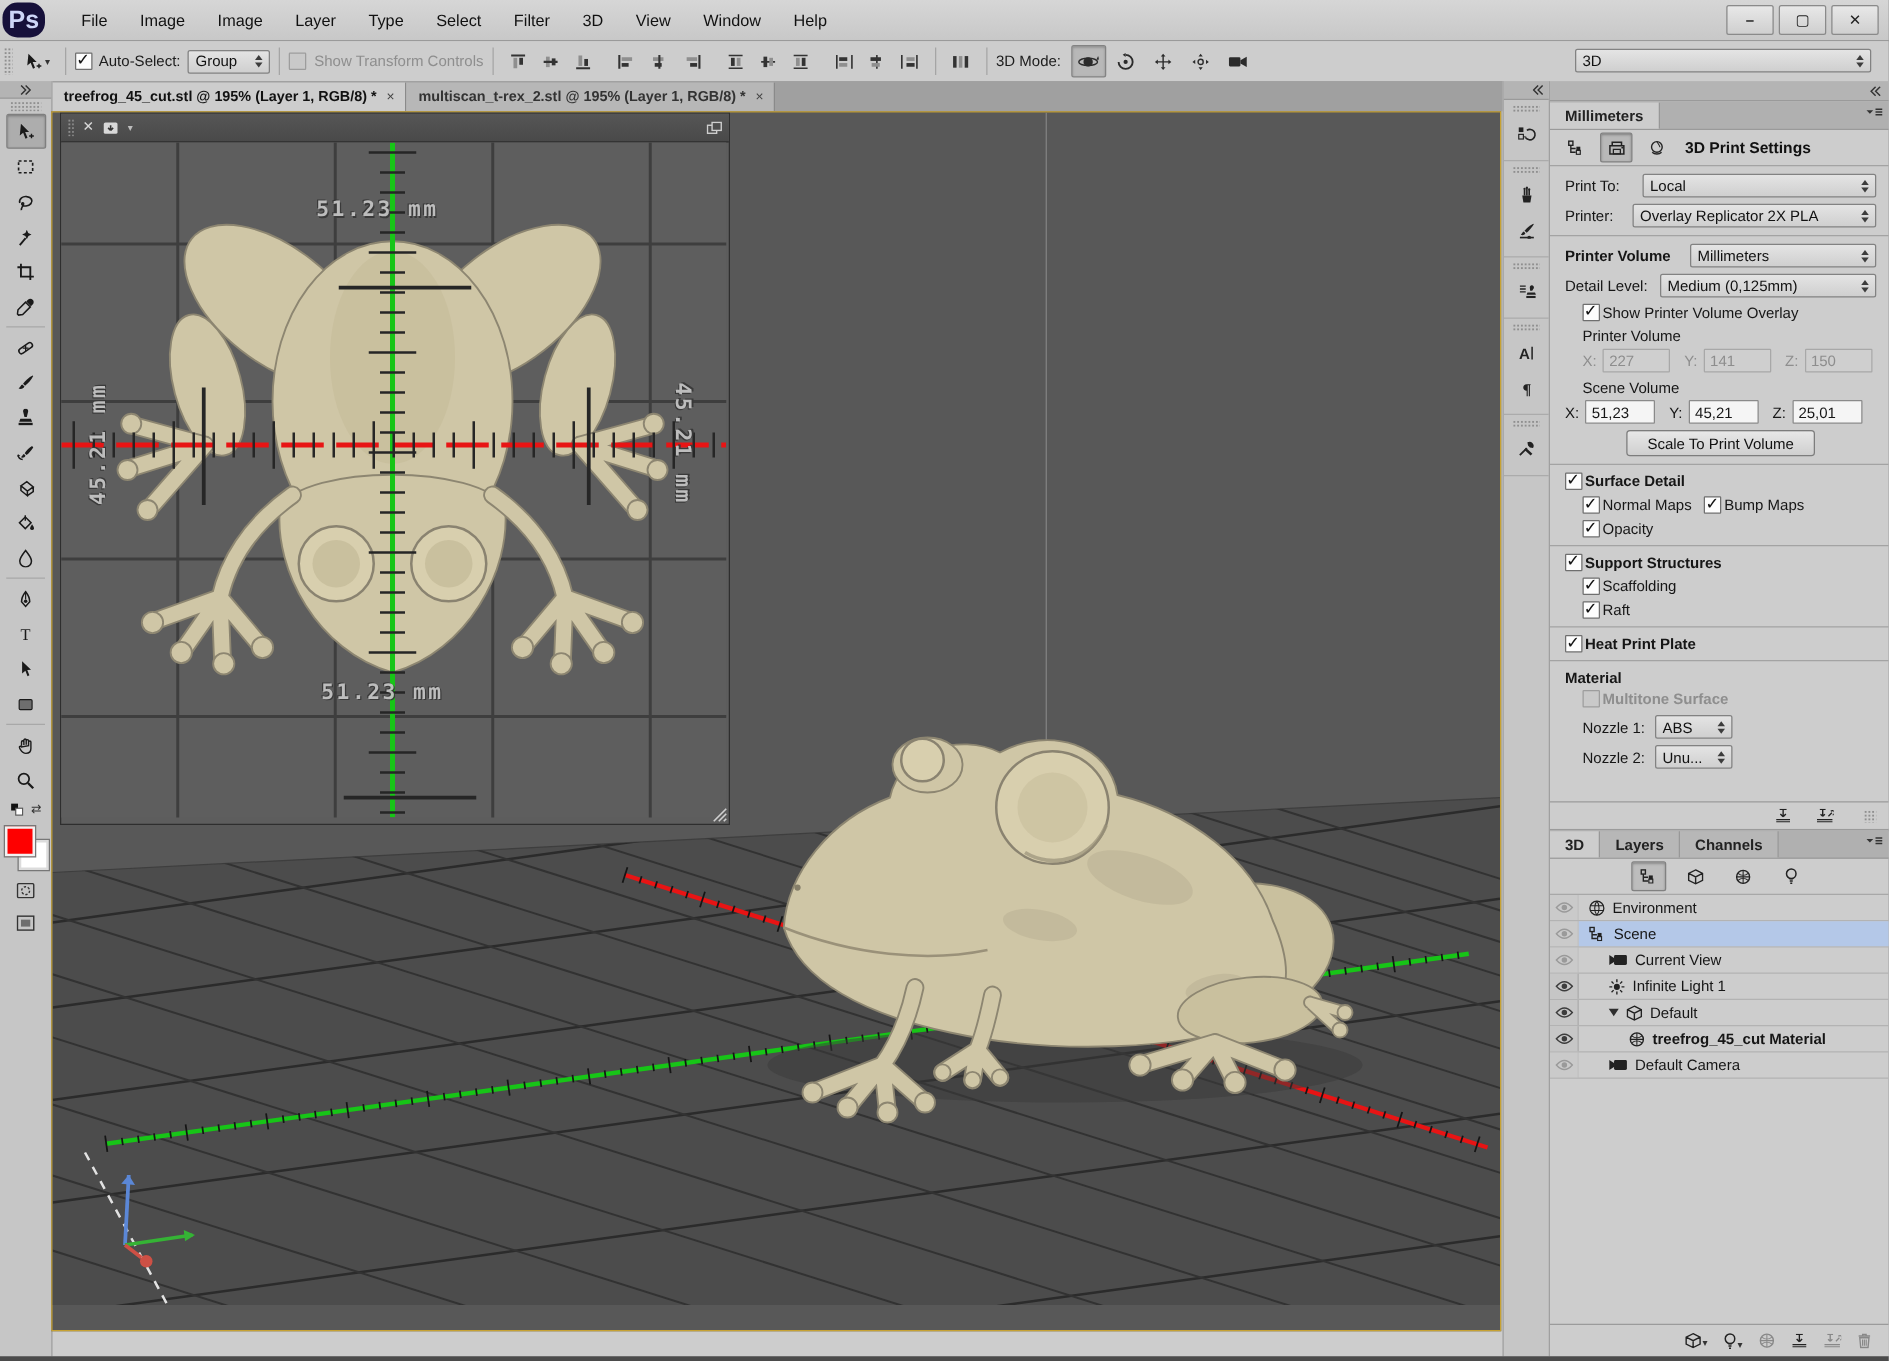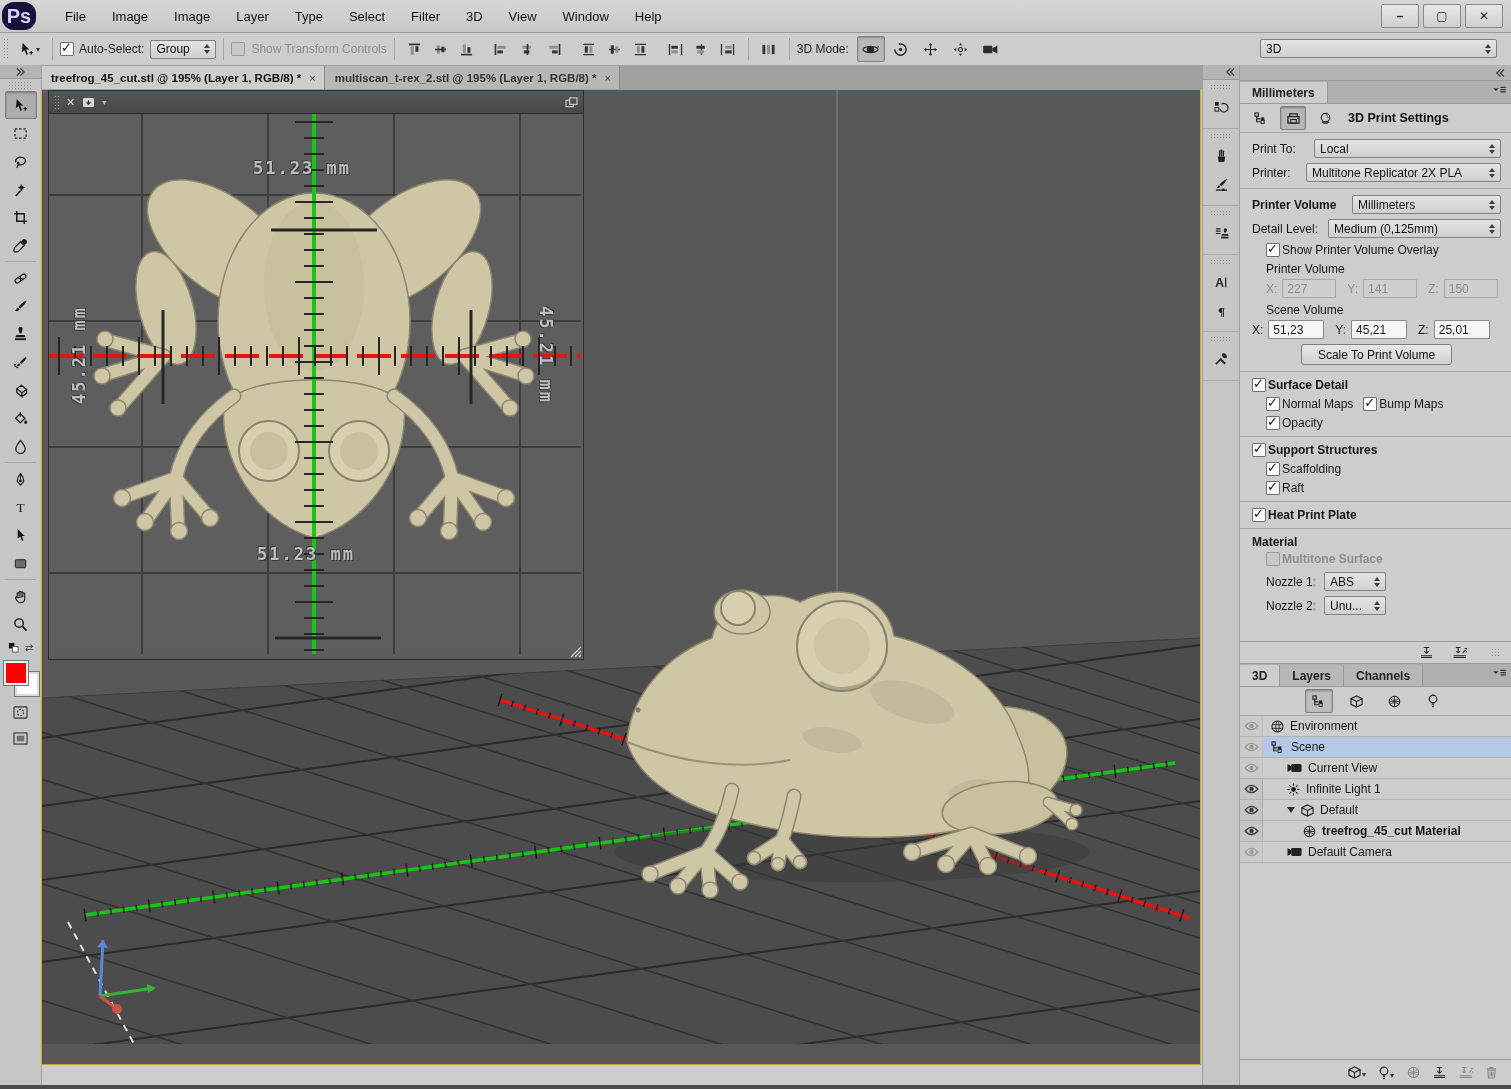--- a/index.html
+++ b/index.html
@@ -1052,21 +1052,21 @@
         <div class="prow">
           <span class="plabel" style="width:62px">Print To:</span>
           <div class="dd" style="flex:1">
               <span class="dd-v">Local</span>
               <span class="dd-arr"></span>
             </div>
         </div>
         <div class="prow">
           <span class="plabel" style="width:54px">Printer:</span>
           <div class="dd" style="flex:1">
-              <span class="dd-v">Multitone Replicator 2X PLA</span>
+              <span class="dd-v">Overlay Replicator 2X PLA</span>
               <span class="dd-arr"></span>
             </div>
         </div>
         <div class="psep"></div>
         <div class="prow">
           <span class="plabel bold" style="width:100px">Printer Volume</span>
           <div class="dd" style="flex:1">
               <span class="dd-v">Millimeters</span>
               <span class="dd-arr"></span>
             </div>

